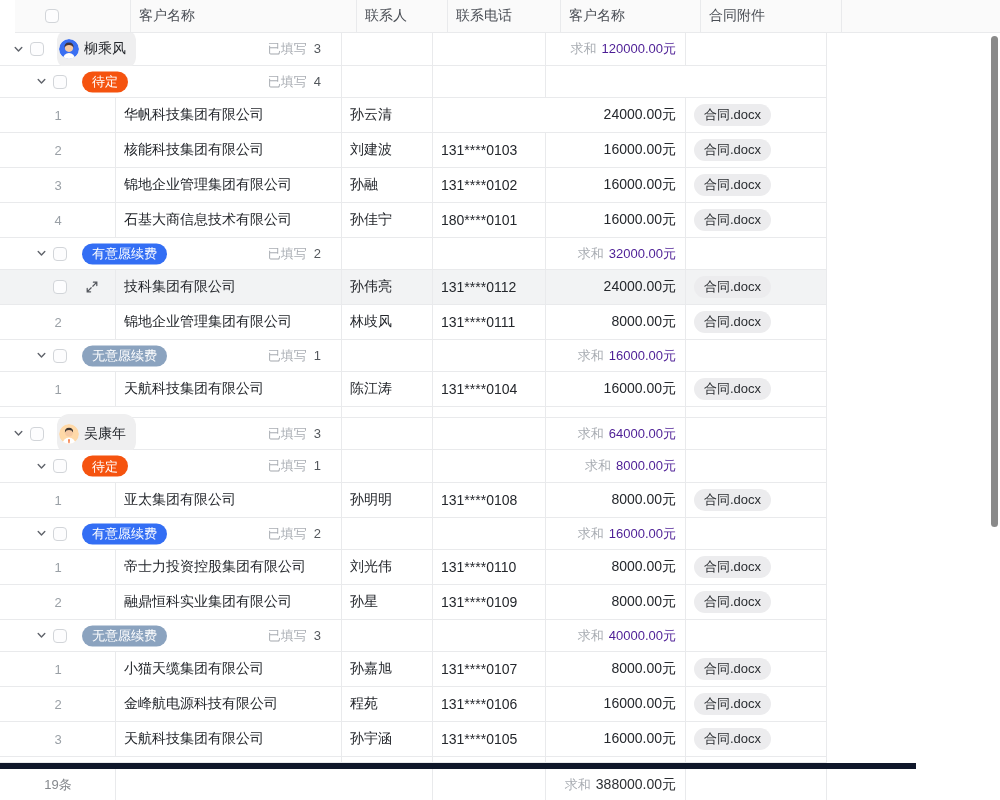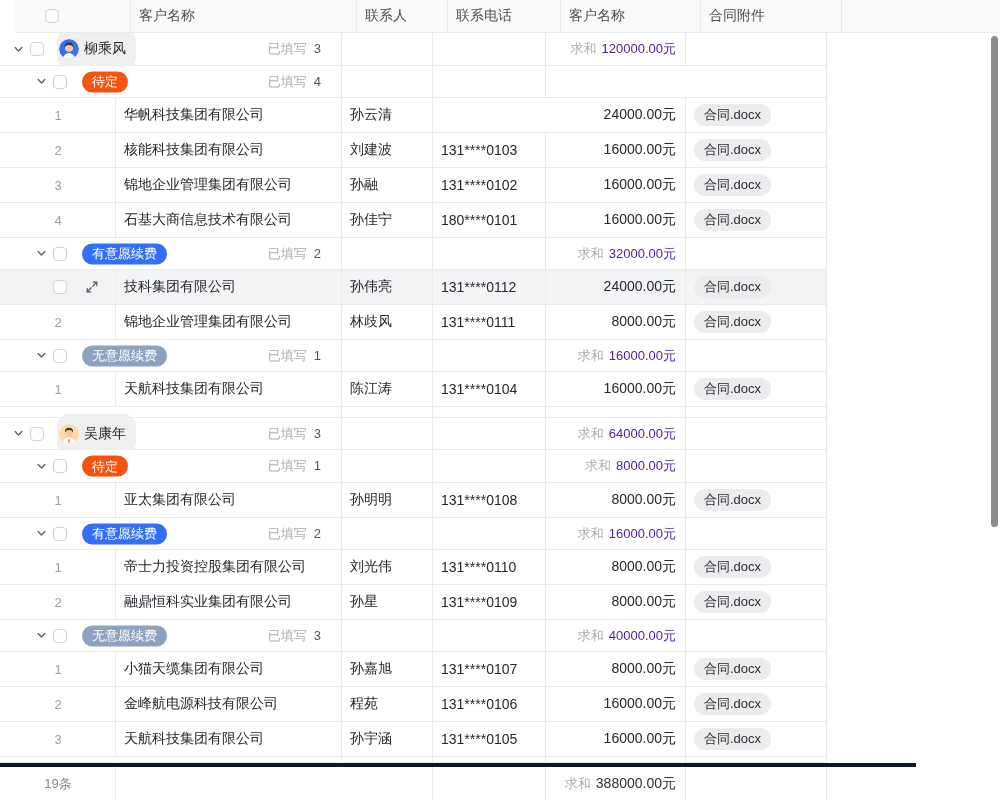--- a/index.html
+++ b/index.html
@@ -62,21 +62,21 @@
   .docchip { position:absolute; left:8px; top:50%; transform:translateY(-50%);
     height:22px; border-radius:11px; background:#ececee; padding:0 10px;
     display:inline-flex; align-items:center; font-size:13px; color:#2a2d31;
     white-space:nowrap; cursor:pointer; }
 
   .expand { position:absolute; left:85px; top:50%; transform:translateY(-50%);
     width:14px; height:14px; cursor:pointer; }
 
   
   .tfoot { position:absolute; left:0; top:763px; width:916px; height:37px;
-    background:#fff; border-top:4px solid #0f172a; z-index:3; }
+    background:#fff; border-top:6px solid #0f172a; z-index:3; }
   .tfoot .cell { border-right:1px solid #e9eaec; }
   .tfoot .cnt { position:absolute; left:40px; width:36px; text-align:center; top:50%;
     transform:translateY(-50%); font-size:13px; color:#85888d; white-space:nowrap; }
 
   
   .vscroll { position:absolute; left:991px; top:36px; width:7px; height:491px;
     border-radius:4px; background:#8a8a8a; z-index:5; }
 </style>
 </head>
 <body>

